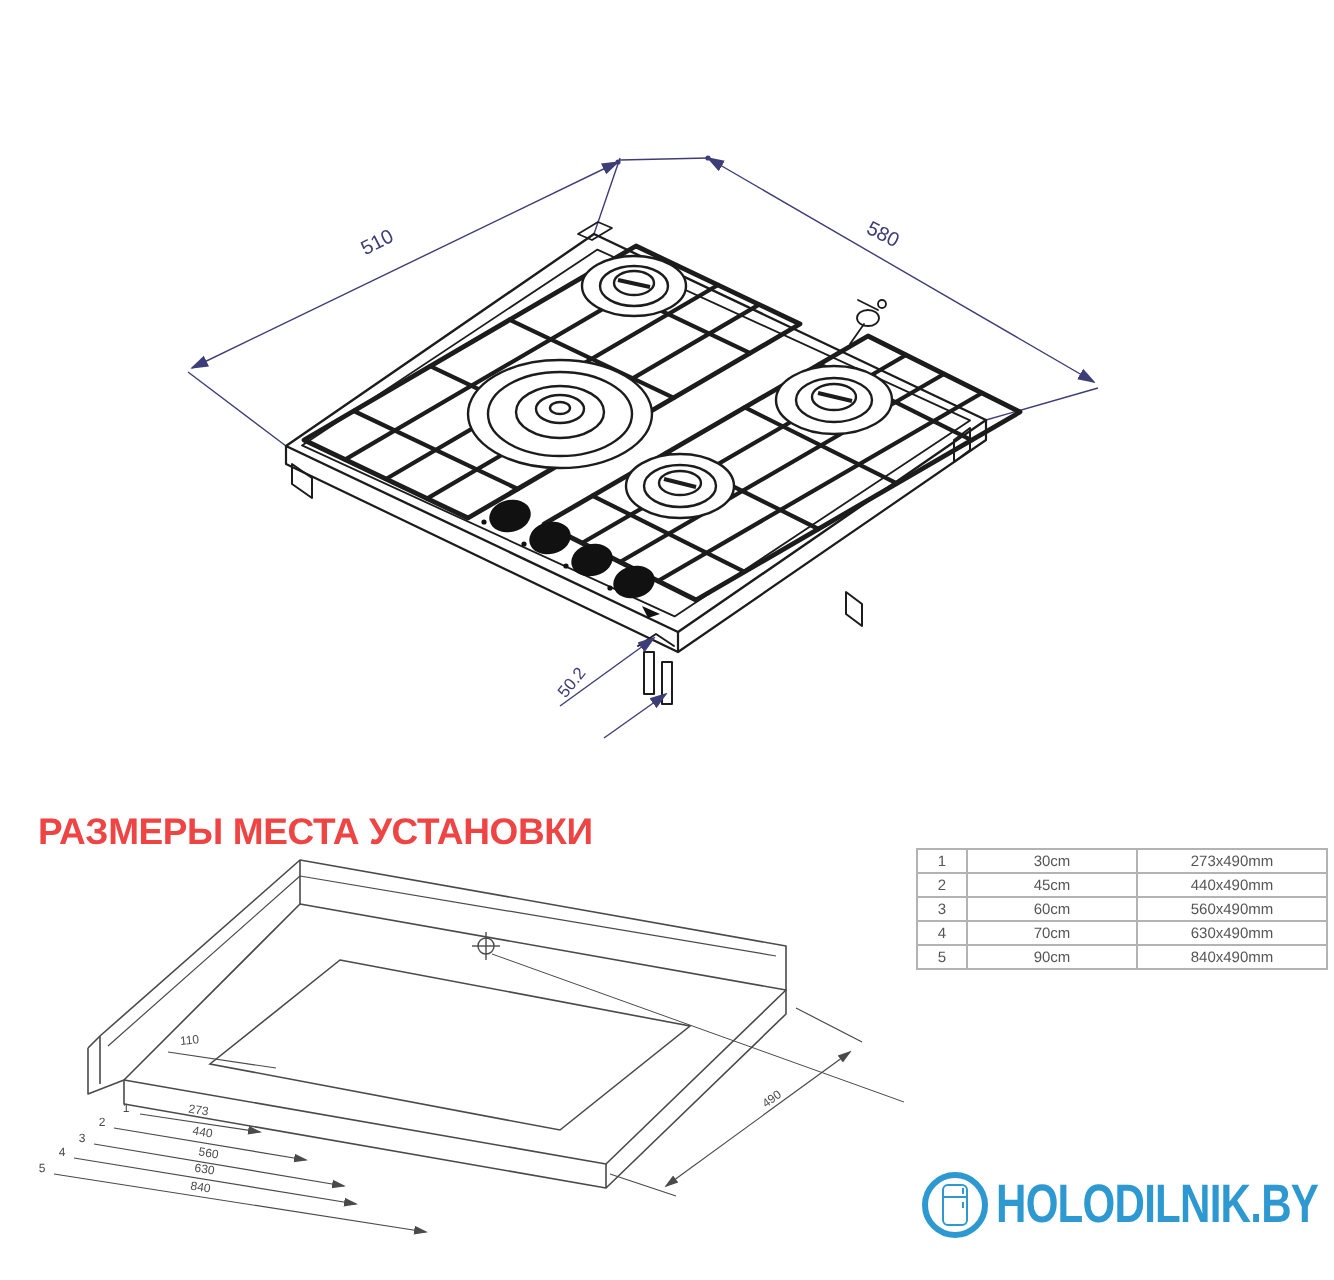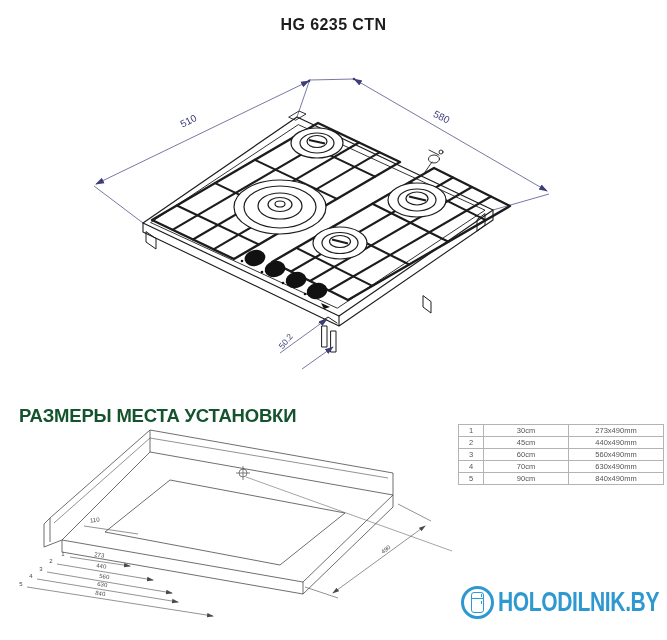--- a/index.html
+++ b/index.html
@@ -1,21 +1,21 @@
 <!DOCTYPE html>
 <html><head>
 <meta charset="utf-8">
 <style>
   html,body{margin:0;padding:0;background:#fff;}
   .page{position:relative;width:667px;height:640px;background:#fff;overflow:hidden;
         font-family:"Liberation Sans",sans-serif;}
   .title{position:absolute;top:16px;left:0;width:100%;text-align:center;
          font-size:16px;font-weight:bold;color:#1d1d1d;letter-spacing:.4px;}
   .section-heading{position:absolute;top:405px;left:19px;font-size:18.5px;
-         font-weight:bold;color:#14532d;letter-spacing:-.2px;}
+         font-weight:bold;color:#ef4444;letter-spacing:-.2px;}
   svg{position:absolute;left:0;}
   #topsvg{top:55px;}
   #botsvg{top:428px;}
   .spec-table{position:absolute;top:424px;left:458px;border-collapse:collapse;
          font-size:7.5px;color:#555;table-layout:fixed;}
   .spec-table td{border:1px solid #b3b3b3;height:11px;padding:0 2px;text-align:center;
          overflow:hidden;white-space:nowrap;}
   .c1{width:20px}.c2{width:80px}.c3{width:90px}
   .wm{position:absolute;top:586px;left:461px;display:flex;align-items:center;gap:4px;}
   .wm-circle{width:33px;height:33px;border:3px solid #2e99d1;border-radius:50%;
@@ -30,21 +30,20 @@
   text{font-family:"Liberation Sans",sans-serif;}
   .dimtxt{fill:#3d3d78;font-size:10px;}
   .dimtxt-sm{fill:#3d3d78;font-size:8.5px;}
   .gtxt{fill:#4a4a4a;font-size:6px;}
 </style>
 </head>
 <body>
 
 <div class="page">
 
-  <div class="title">HG 6235 CTN</div>
 
   <svg id="topsvg" width="667" height="345" viewBox="0 55 667 345">
     <defs>
       <marker id="arrN" markerWidth="9" markerHeight="8" refX="8" refY="4" orient="auto-start-reverse" markerUnits="userSpaceOnUse">
         <path d="M0,1 L9,4 L0,7 z" fill="#3d3d78"></path>
       </marker>
       <marker id="arrG" markerWidth="7" markerHeight="6" refX="6" refY="3" orient="auto-start-reverse" markerUnits="userSpaceOnUse">
         <path d="M0,0.8 L7,3 L0,5.2 z" fill="#4a4a4a"></path>
       </marker>
     </defs>

